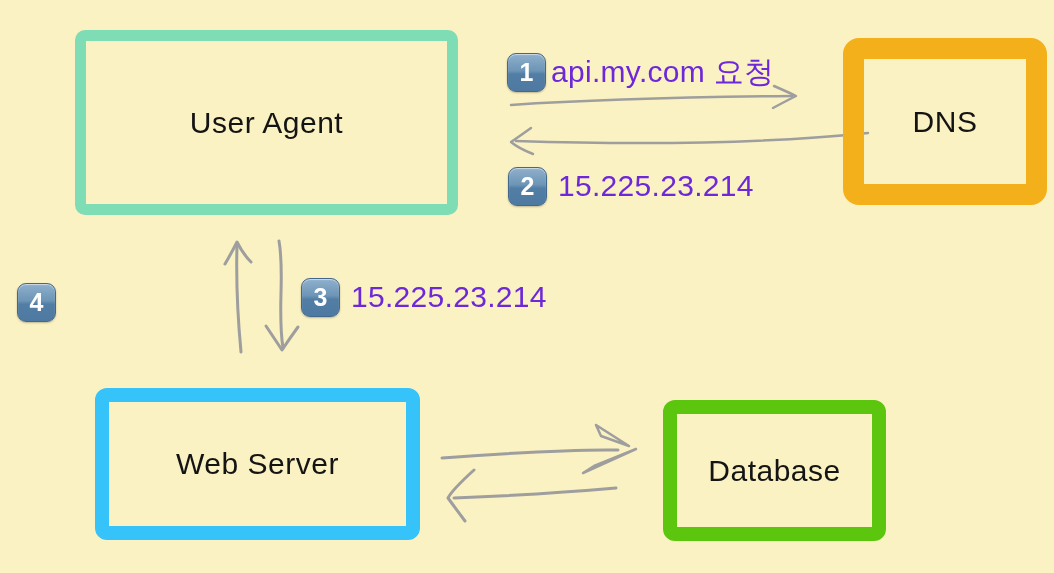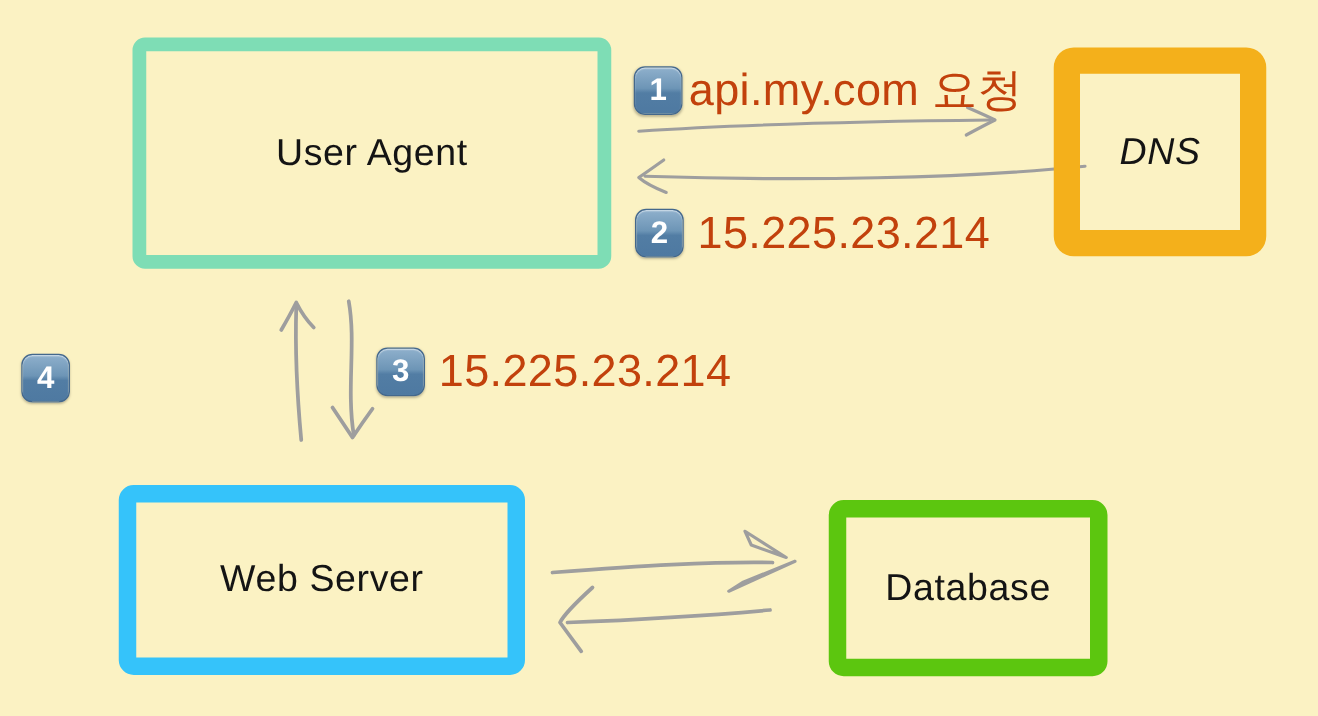--- a/index.html
+++ b/index.html
@@ -37,21 +37,21 @@
     border-style: solid;
     background: transparent;
   }
   .node-label {
     font-size: 30px;
     color: #141414;
     letter-spacing: 0.5px;
     white-space: nowrap;
   }
   .node-user-agent { left: 75px;  top: 30px;  width: 383px; height: 185px; border-width: 11px; border-radius: 10px; }
-  .node-dns        { left: 843px; top: 38px;  width: 170px; height: 167px; border-width: 21px; border-radius: 16px; font-style: italic; }
+  .node-dns        { left: 843px; top: 38px;  width: 204px; height: 167px; border-width: 21px; border-radius: 16px; }
   .node-web-server { left: 95px;  top: 388px; width: 325px; height: 152px; border-width: 14px; border-radius: 12px; }
   .node-database   { left: 663px; top: 400px; width: 223px; height: 141px; border-width: 14px; border-radius: 12px; }
 
   .step {
     position: absolute;
     display: flex;
     align-items: center;
     height: 40px;
     white-space: nowrap;
   }
@@ -69,22 +69,22 @@
     border: 1px solid #44688C;
     background: linear-gradient(180deg, #8FB0CC 0%, #6D95B6 45%, #527DA4 55%, #4E79A1 100%);
     box-shadow: inset 0 1px 1px rgba(255,255,255,0.55), 0 1px 2px rgba(0,0,0,0.25);
     color: #FFFFFF;
     font-size: 25px;
     font-weight: bold;
     flex: 0 0 auto;
   }
 
   .step-text {
-    font-size: 36px;
-    color: #c2410c;
+    font-size: 30px;
+    color: #6d28d9;
     letter-spacing: 0.3px;
   }
 </style>
 </head>
 <body>
 
 <div class="canvas" style="background: rgb(251, 242, 195);">
 
   <svg class="arrows" viewBox="0 0 1054 573">
     <g style="stroke: rgb(158, 158, 158);">
@@ -103,21 +103,21 @@
 
       <path d="M 442 458 C 510 453, 570 449, 618 450"></path>
       <path class="thin" d="M 596 425 L 629 446 L 601 436 Z"></path>
       <path class="thin" d="M 583 473 L 636 449 L 594 466 Z"></path>
 
       <path d="M 616 488 C 560 493, 505 496, 454 498"></path>
       <path d="M 474 470 Q 452 490 448 498 Q 456 509 465 521"></path>
     </g>
   </svg>
 
-  <div class="node node-user-agent" style="border-color: rgb(126, 221, 181); margin-left: 31px;">
+  <div class="node node-user-agent" style="border-color: rgb(126, 221, 181);">
     <span class="node-label">User Agent</span>
   </div>
 
   <div class="node node-dns" style="border-color: rgb(244, 176, 27);">
     <span class="node-label">DNS</span>
   </div>
 
   <div class="node node-web-server" style="border-color: rgb(53, 195, 250);">
     <span class="node-label">Web Server</span>
   </div>

